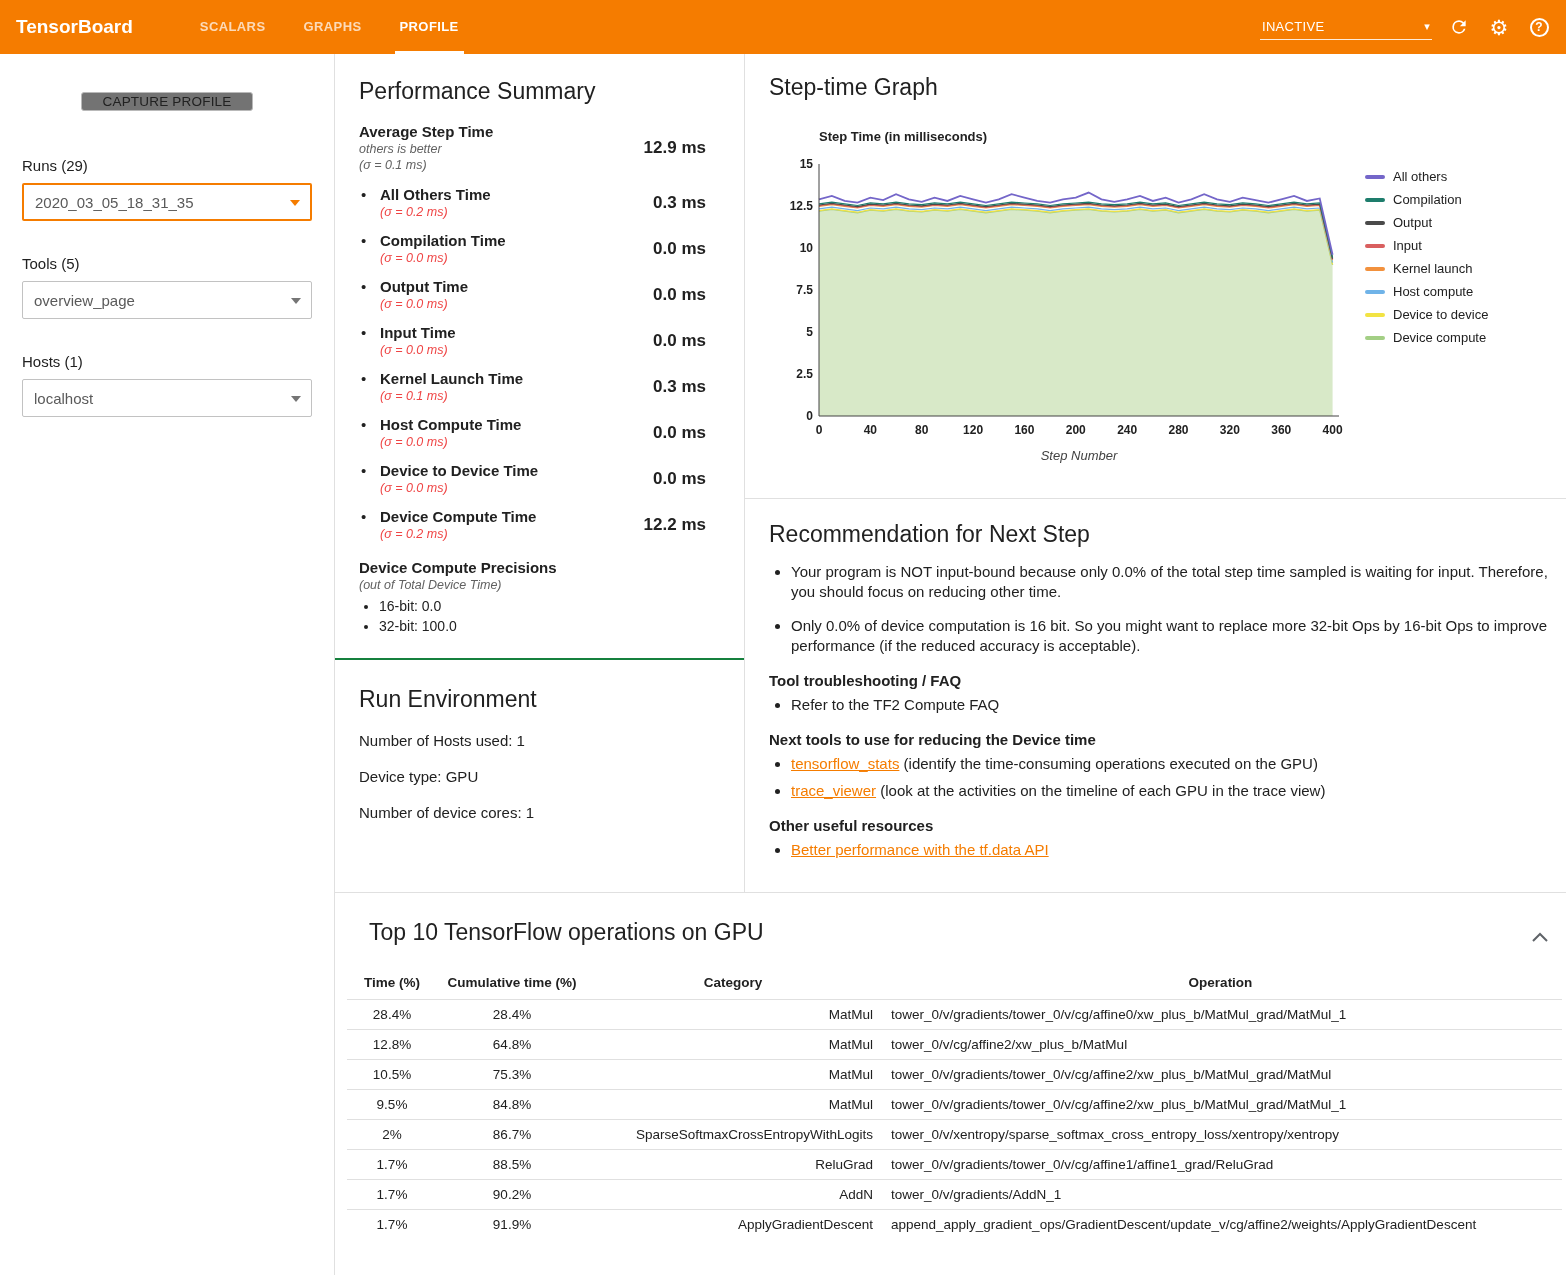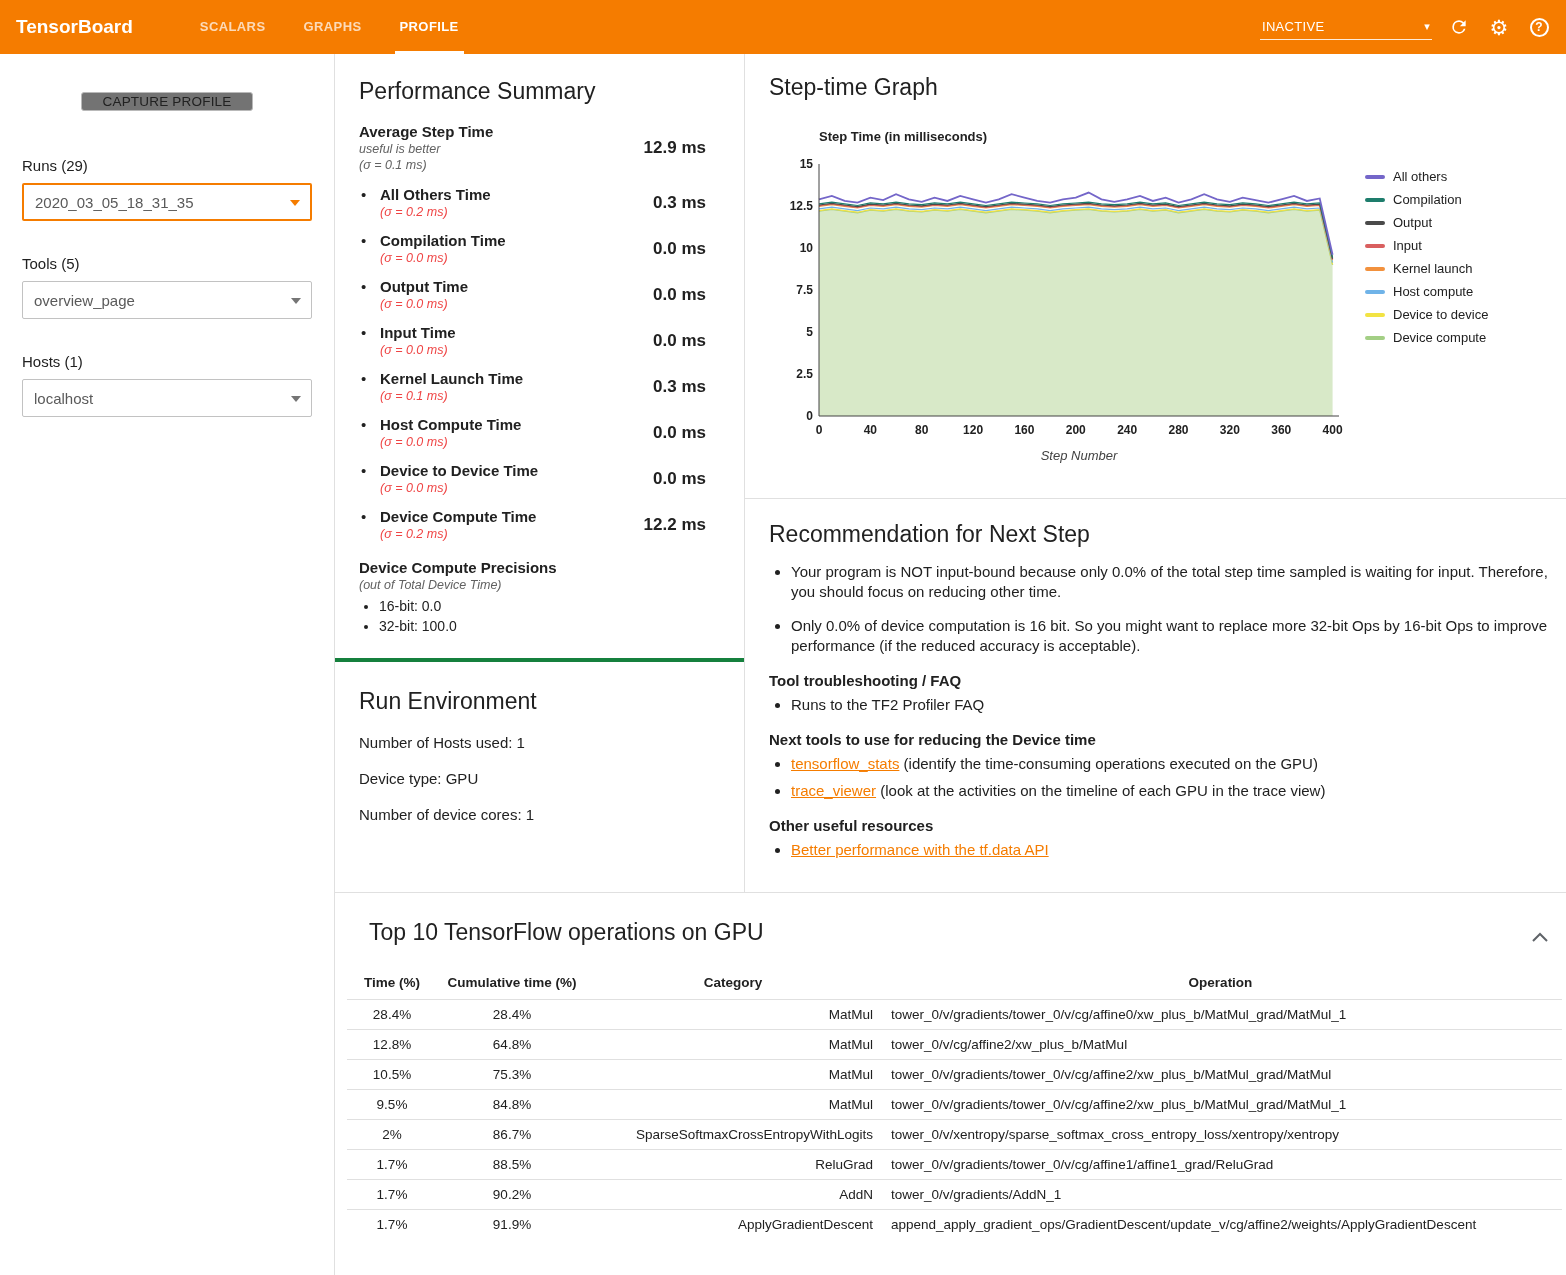--- a/index.html
+++ b/index.html
@@ -33,21 +33,21 @@
   .side-label{font-size:15px;color:#212121;margin:34px 0 9px}
   .select{position:relative;border:1px solid #c2c2c2;border-radius:2px;height:38px;display:flex;align-items:center;padding:0 30px 0 11px;font-size:15px;color:#5a5a5a;cursor:pointer;background:#fff;white-space:nowrap;overflow:hidden}
   .select.orange{border:2px solid #f57c00}
   .caret{position:absolute;right:10px;top:50%;margin-top:-2px;width:0;height:0;border-left:5px solid transparent;border-right:5px solid transparent;border-top:6px solid #757575}
   .select.orange .caret{border-top-color:#f57c00}
 
   
   .section-title{font-size:23px;font-weight:400;color:#212121}
 
   
-  .perf-summary{padding:24px 24px 20px 24px;border-bottom:4px solid #15803d}
+  .perf-summary{padding:24px 24px 20px 24px;border-bottom:2px solid #15803d}
   .avg-block{display:flex;margin-top:18px;margin-bottom:14px}
   .avg-text{flex:1}
   .avg-label{font-size:15px;font-weight:bold}
   .note,.sigma{font-size:12.5px;font-style:italic;color:#616161;margin-top:2px}
   .avg-value{font-size:17px;font-weight:bold;align-self:center;margin-right:14px}
   .metric{display:flex;margin-bottom:13px}
   .metric-text{flex:1;padding-left:2px}
   .metric-label{font-size:15px;font-weight:bold;display:flex}
   .bullet{width:19px;font-weight:normal;font-size:15px}
   .metric-sigma{font-size:12.5px;font-style:italic;color:#ef4444;margin-left:19px;margin-top:2px}
@@ -148,21 +148,21 @@
   <div class="main">
     <div class="upper">
 
       <section class="perf-col">
         <div class="perf-summary">
           <h2 class="section-title">Performance Summary</h2>
 
           <div class="avg-block">
             <div class="avg-text">
               <div class="avg-label">Average Step Time</div>
-              <div class="note">useful is better</div>
+              <div class="note">others is better</div>
               <div class="note">(σ = 0.1 ms)</div>
             </div>
             <div class="avg-value">12.9 ms</div>
           </div>
 
           <div class="metric">
             <div class="metric-text">
               <div class="metric-label">
                   <span class="bullet">•</span>
                   <span>All Others Time</span>
@@ -336,21 +336,21 @@
 
         <div class="reco">
           <h2 class="section-title">Recommendation for Next Step</h2>
           <ul>
             <li>Your program is NOT input-bound because only 0.0% of the total step time sampled is waiting for input. Therefore, you should focus on reducing other time.</li>
             <li>Only 0.0% of device computation is 16 bit. So you might want to replace more 32-bit Ops by 16-bit Ops to improve performance (if the reduced accuracy is acceptable).</li>
           </ul>
 
           <div class="reco-sub">Tool troubleshooting / FAQ</div>
           <ul class="tight">
-            <li>Runs to the TF2 Profiler FAQ</li>
+            <li>Refer to the TF2 Compute FAQ</li>
           </ul>
 
           <div class="reco-sub">Next tools to use for reducing the Device time</div>
           <ul class="tight">
             <li><a class="olink">tensorflow_stats</a><span> (identify the time-consuming operations executed on the GPU)</span></li>
             <li><a class="olink">trace_viewer</a><span> (look at the activities on the timeline of each GPU in the trace view)</span></li>
           </ul>
 
           <div class="reco-sub">Other useful resources</div>
           <ul class="tight">

